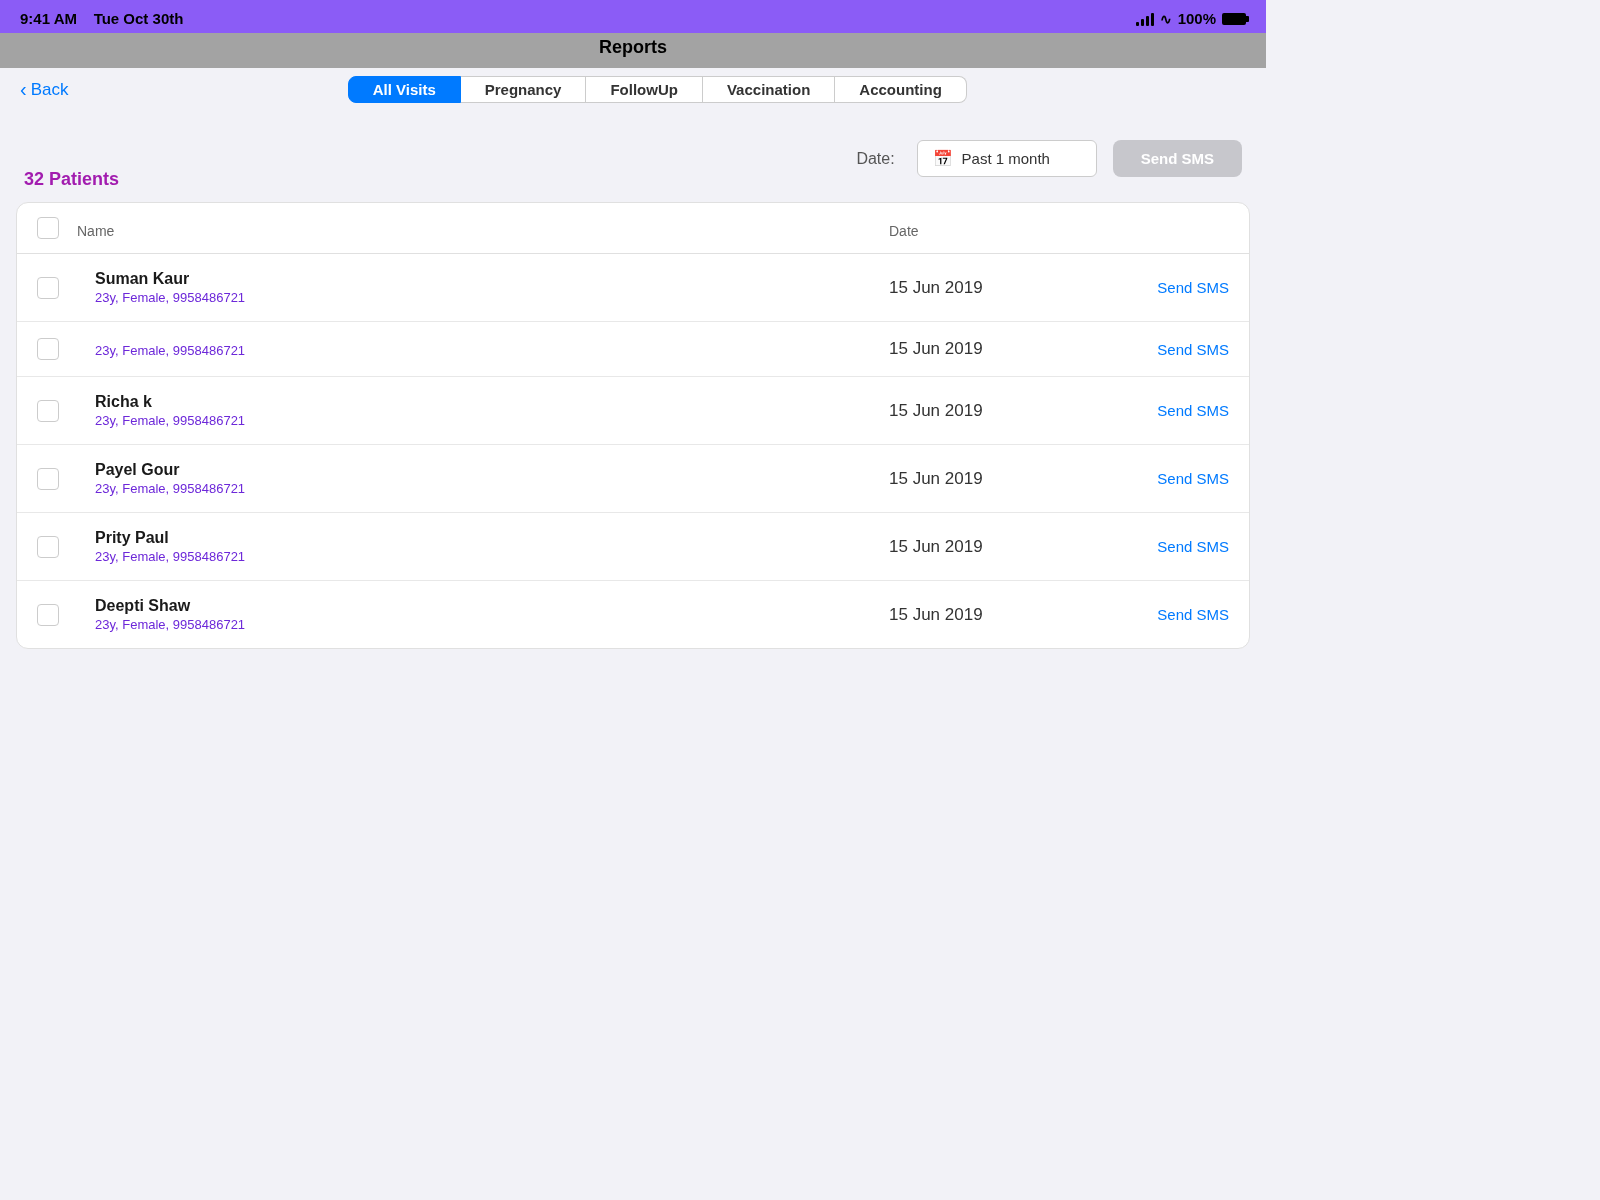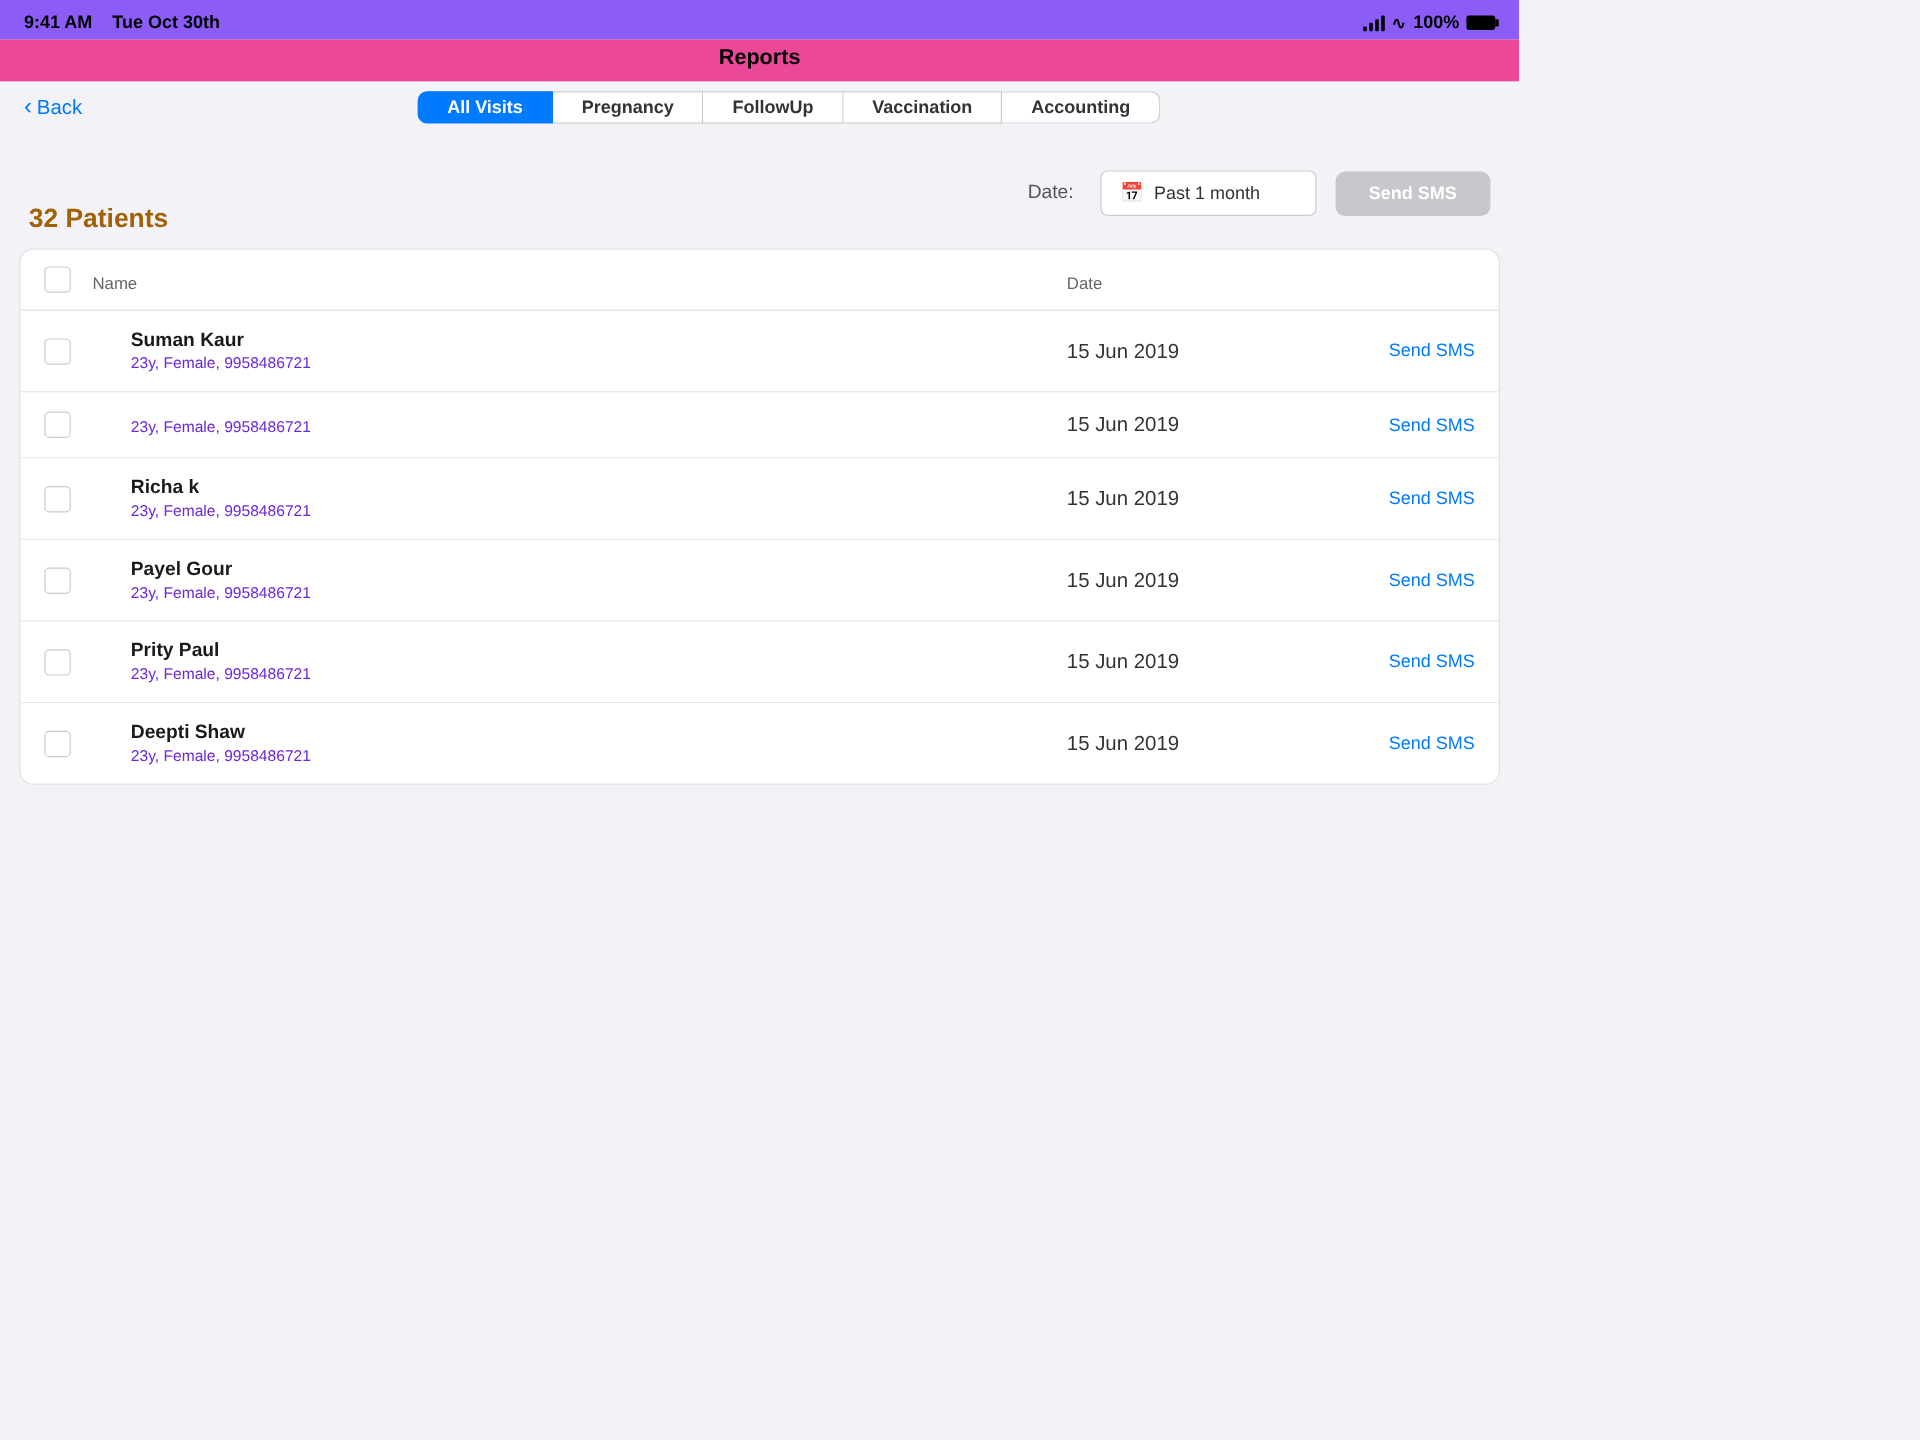--- a/index.html
+++ b/index.html
@@ -64,21 +64,21 @@
       width: 3px;
       height: 6px;
       background: #000;
       border-radius: 0 1px 1px 0;
     }
 
     
     .page-title-bar {
       text-align: center;
       padding: 4px 0 10px;
-      background: #ec4899;
+      background: #a3a3a3;
     }
     .page-title {
       font-size: 18px;
       font-weight: 600;
       color: #000;
     }
 
     
     .header-row {
       display: flex;
@@ -135,23 +135,23 @@
     }
 
     
     .subheader {
       display: flex;
       align-items: center;
       padding: 12px 24px;
       background: #f2f2f7;
     }
     .patient-count {
-      font-size: 22px;
+      font-size: 18px;
       font-weight: 700;
-      color: #a16207;
+      color: #a21caf;
       flex: 1;
       margin-top: 42px;
     }
     .date-filter-group {
       display: flex;
       align-items: center;
       gap: 22px;
     }
     .date-label {
       font-size: 16px;
@@ -248,21 +248,21 @@
       font-weight: 700;
       color: #1a1a1a;
     }
     .patient-info {
       font-size: 13px;
       color: #6d28d9;
       margin-top: 2px;
     }
     .patient-details {
       flex: 1;
-      margin-left: 32px;
+      margin-left: 18px;
     }
     .visit-date {
       width: 220px;
       font-size: 17px;
       color: #333;
     }
     .send-sms-link {
       width: 120px;
       color: #007aff;
       font-size: 15px;

